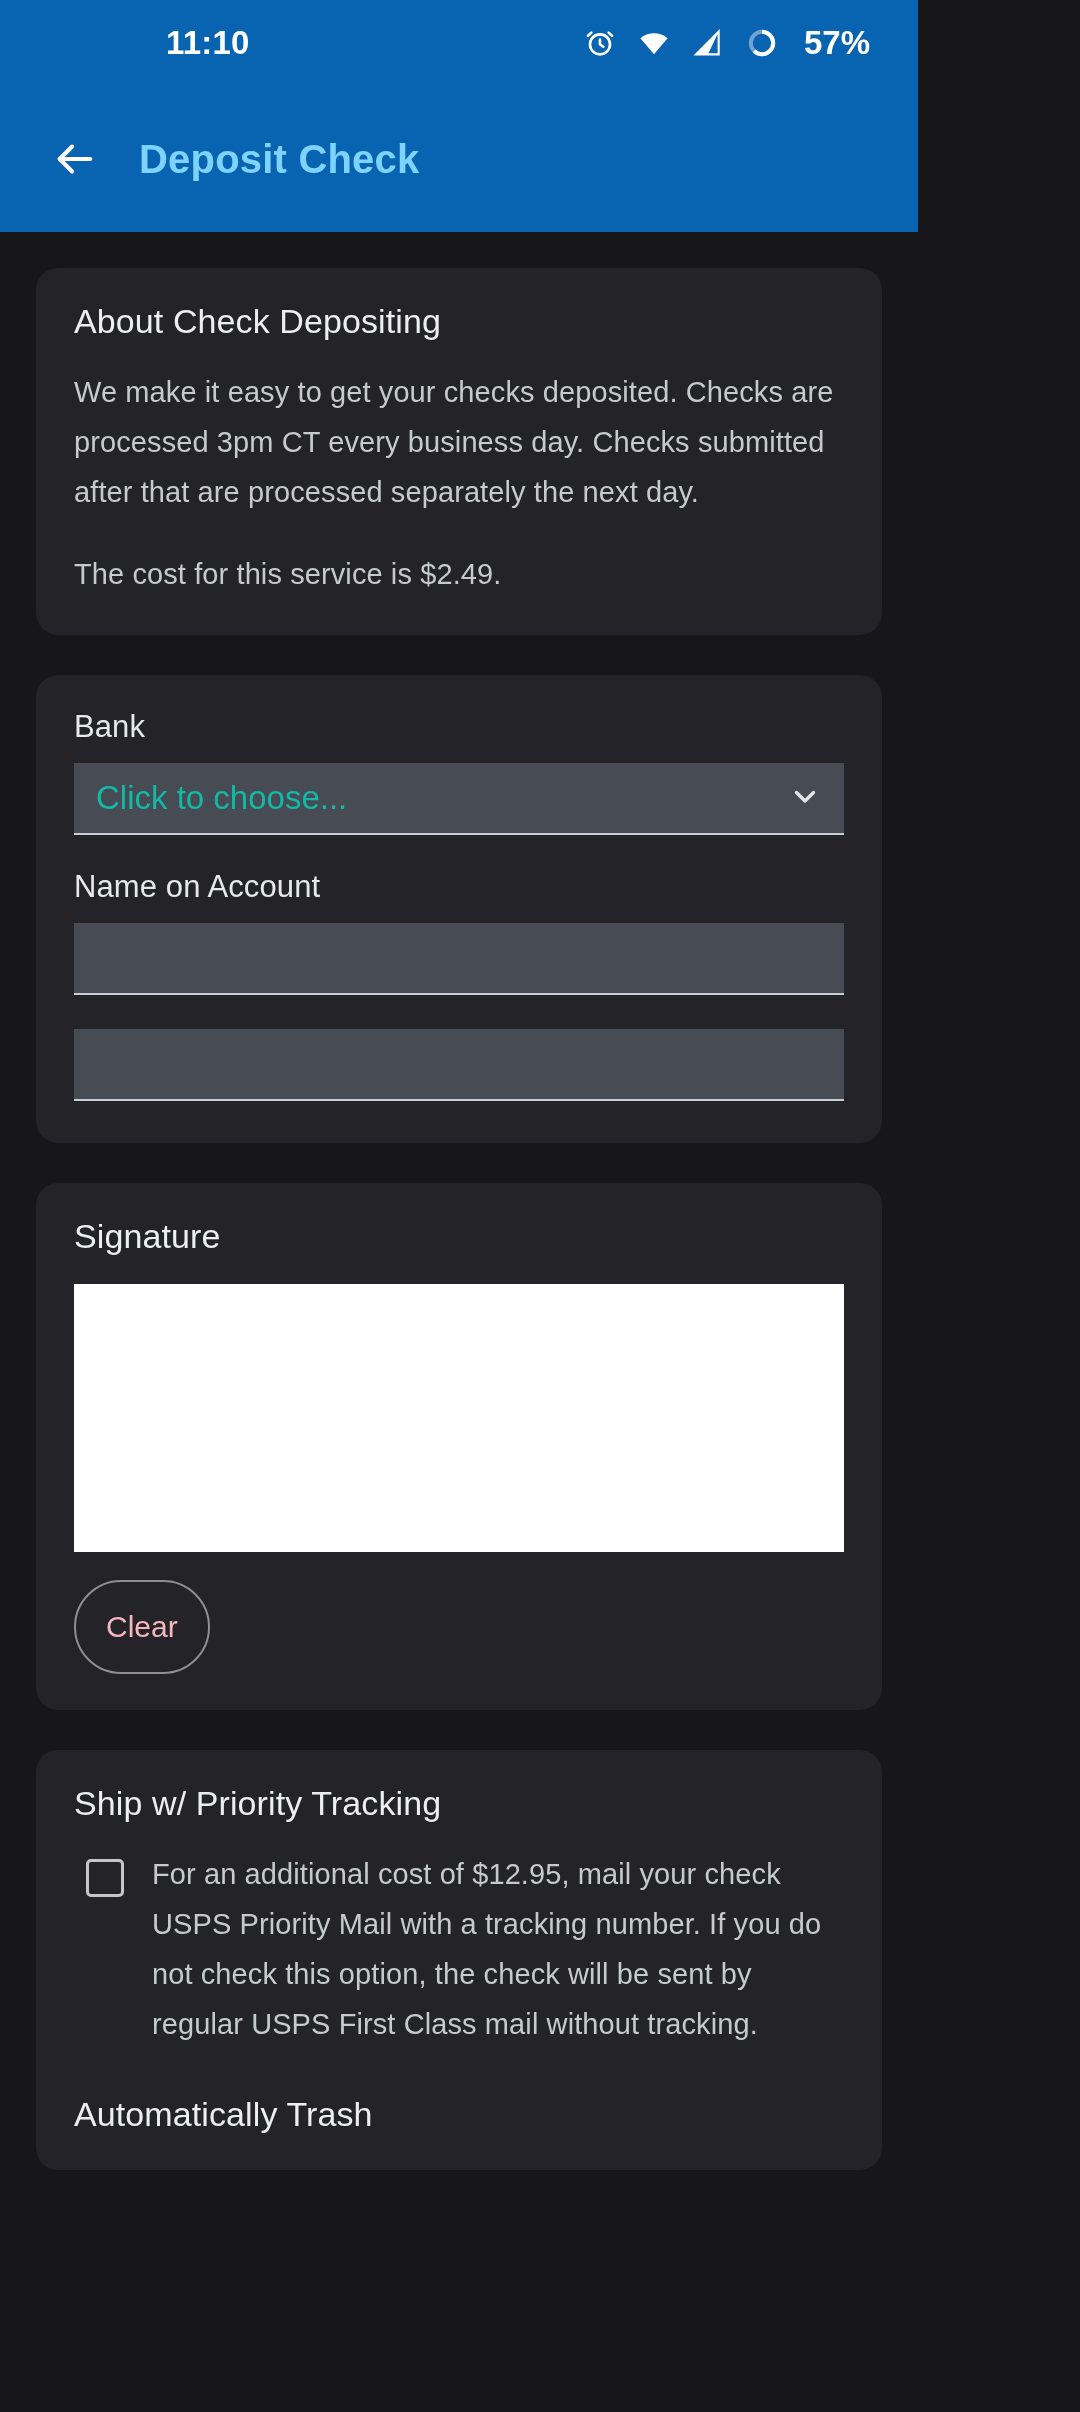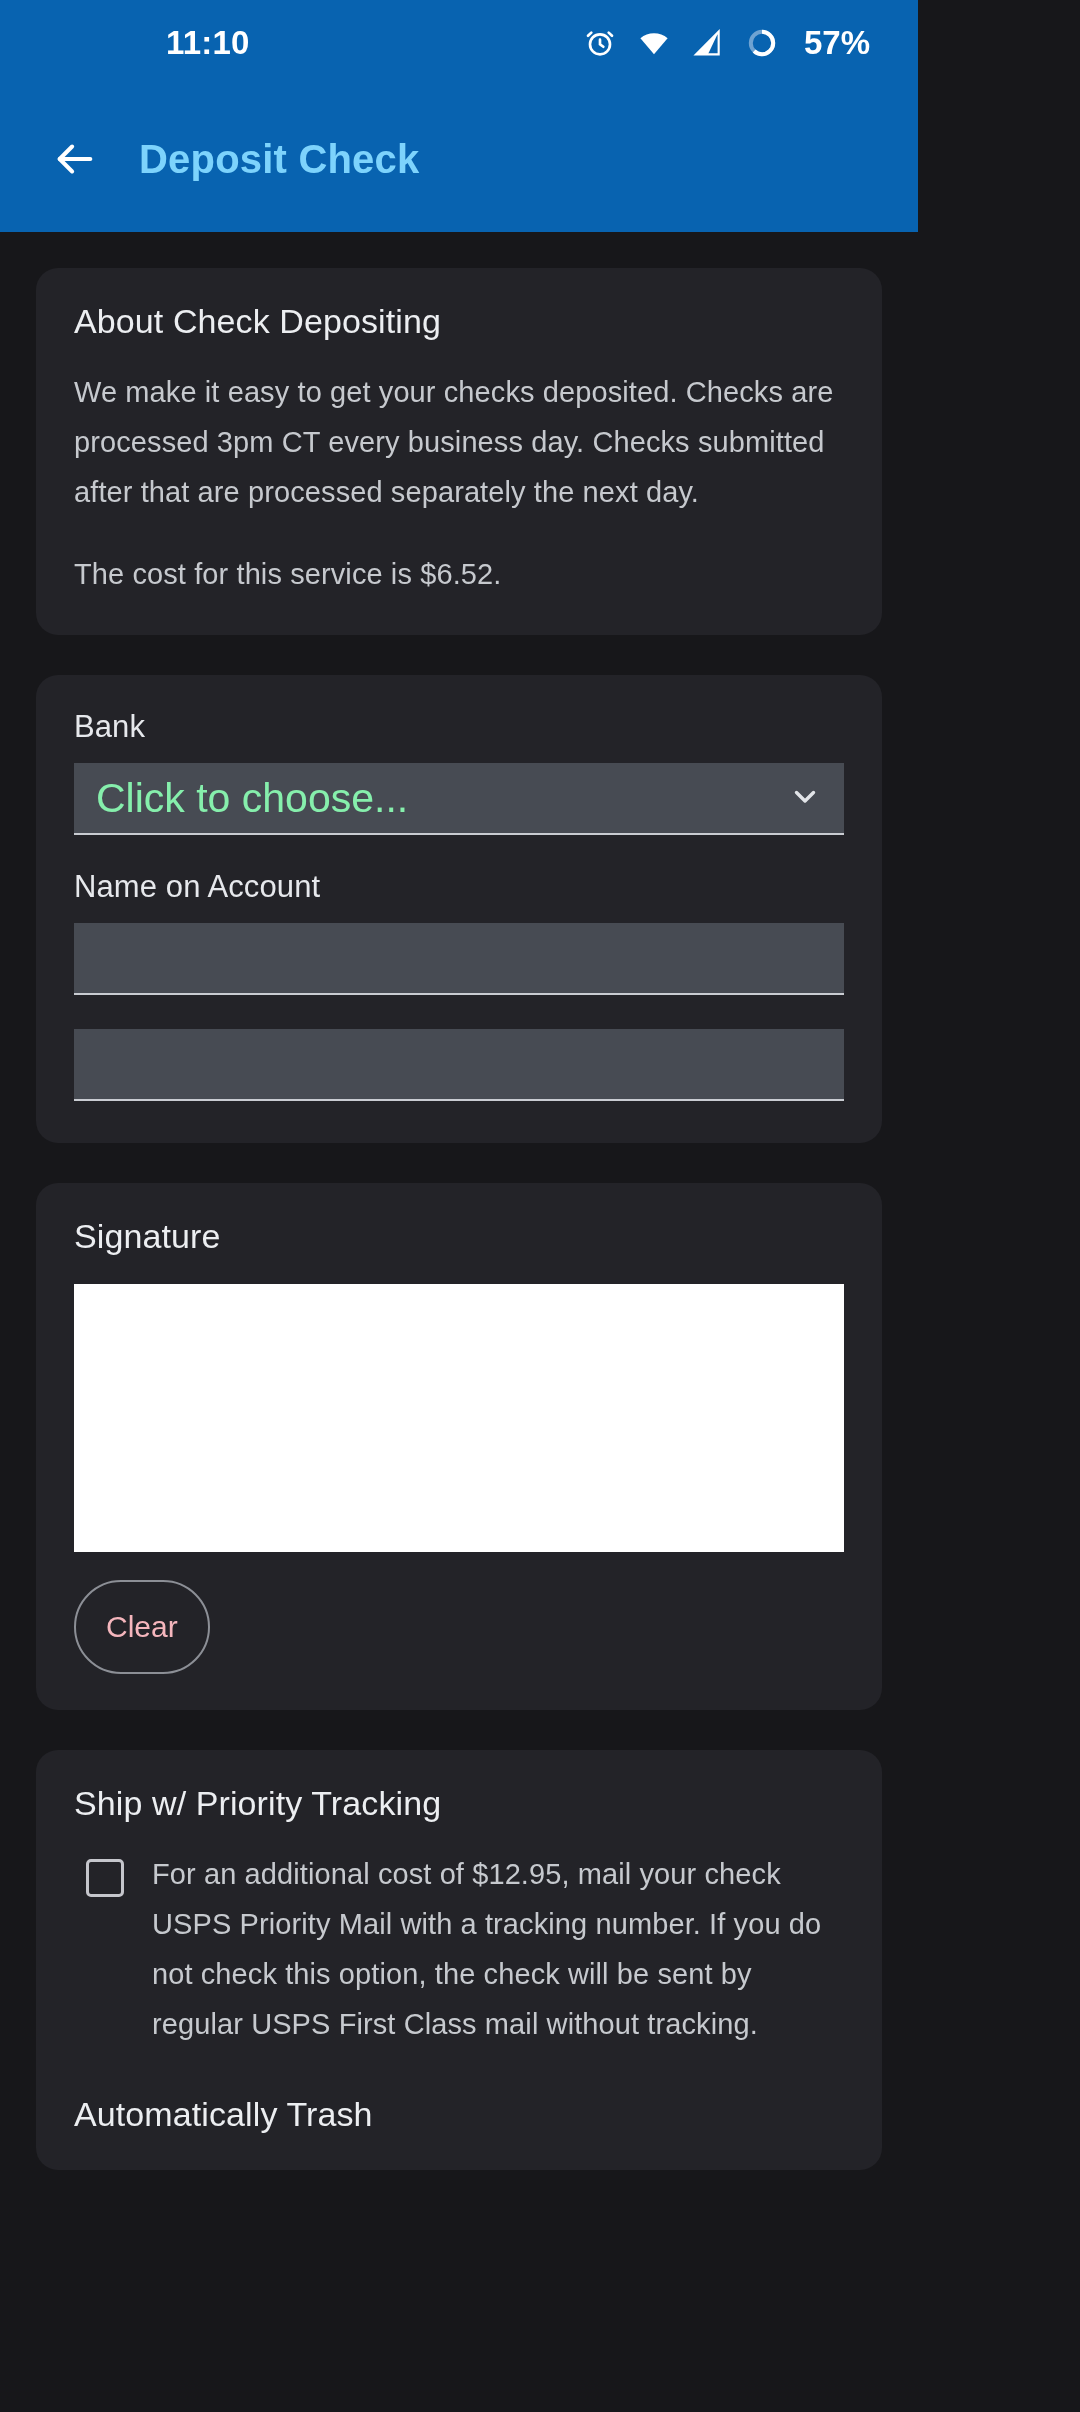--- a/index.html
+++ b/index.html
@@ -129,22 +129,22 @@
     display: flex;
     align-items: center;
     padding: 0 22px;
   }
 
   .field-control.select-control {
     justify-content: space-between;
   }
 
   .select-value {
-    color: #86efac;
-    font-size: 41px;
+    color: #14b8a6;
+    font-size: 33px;
   }
 
   .chevron { display: block; }
 
   .text-input {
     width: 100%;
     background: transparent;
     border: none;
     outline: none;
     color: #e9eaee;
@@ -265,21 +265,21 @@
       </div>
       <div class="appbar-title">Deposit Check</div>
     </div>
   </div>
 
   <div class="content">
 
     <div class="card">
       <div class="card-title">About Check Depositing</div>
       <div class="card-para">We make it easy to get your checks deposited. Checks are processed 3pm CT every business day. Checks submitted after that are processed separately the next day.</div>
-      <div class="card-para">The cost for this service is $6.52.</div>
+      <div class="card-para">The cost for this service is $2.49.</div>
     </div>
 
     <div class="card">
 
       <div class="field">
         <div class="field-label">Bank</div>
         <div class="field-control select-control">
           <span class="select-value">Click to choose...</span>
           <span class="chevron">
             <svg width="34" height="34" viewBox="0 0 24 24" fill="none" stroke="#e2e4e8" stroke-width="2.4" stroke-linecap="round" stroke-linejoin="round">

